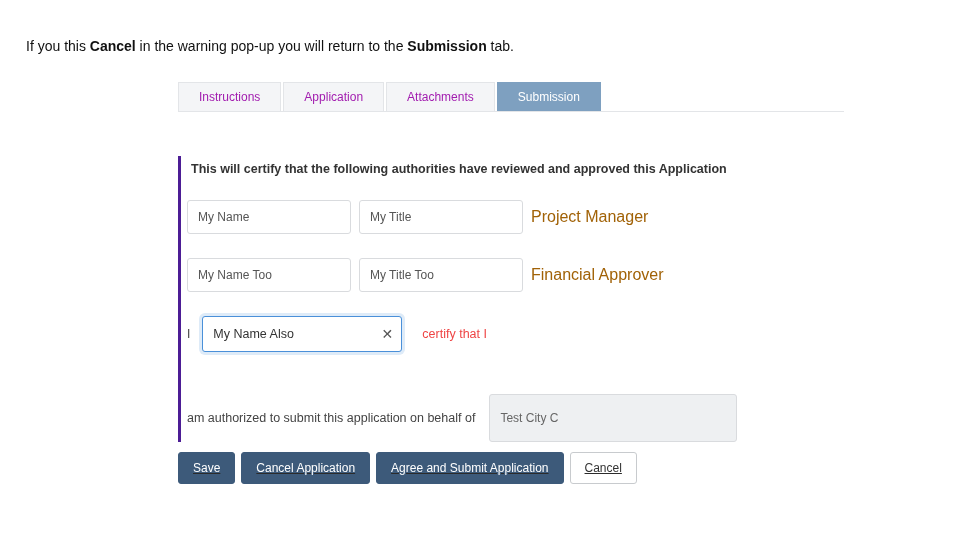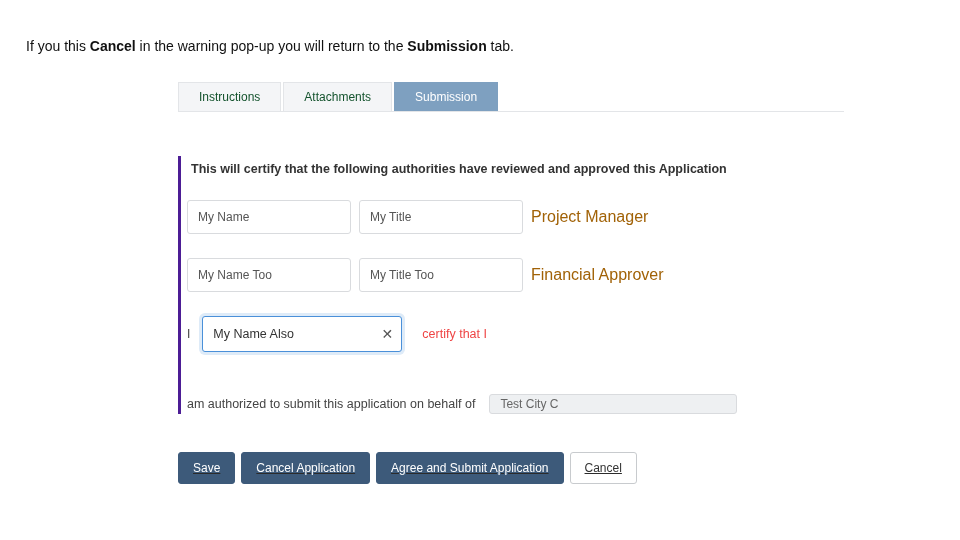--- a/index.html
+++ b/index.html
@@ -29,21 +29,21 @@
     width: 666px;
   }
 
   .tabs {
     display: flex;
     border-bottom: 1px solid #e3e5e8;
   }
   .tab {
     padding: 7px 20px;
     font-size: 12px;
-    color: #14532d;
+    color: #a21caf;
     background: #f4f5f7;
     border: 1px solid #e3e5e8;
     border-bottom: none;
     margin-right: 2px;
     cursor: pointer;
   }
   .tab.active {
     background: #7ea0c0;
     color: #fff;
     border-color: #7ea0c0;
@@ -120,21 +120,21 @@
   .certify-text {
     margin-left: 20px;
     font-size: 12.5px;
     color: #ef4444;
   }
 
   .auth-row { display:flex; align-items:center; }
   .auth-text { font-size: 12.5px; color:#444; margin-right: 14px; }
   .readonly-field {
     width: 248px;
-    height: 20px;
+    height: 48px;
     padding: 0 10px;
     border: 1px solid #d9dbde;
     border-radius: 3px;
     background: #eef0f2;
     font-size: 12px;
     color: #666;
     display: flex;
     align-items: center;
   }
 
@@ -168,20 +168,21 @@
 </head>
 <body>
 
 <div class="instruction">
   <span>If you this </span><b>Cancel</b><span> in the warning pop-up you will return to the </span><b>Submission</b><span> tab.</span>
 </div>
 
 <div class="panel">
   <div class="tabs">
     <div class="tab">Instructions</div>
+    <div class="tab">Application</div>
     <div class="tab">Attachments</div>
     <div class="tab active">Submission</div>
   </div>
 
   <div class="form-area">
     <div class="cert-heading">This will certify that the following authorities have reviewed and approved this Application</div>
 
     <div class="row">
       <input class="field" value="My Name" style="">
       <input class="field small" value="My Title" style="">

